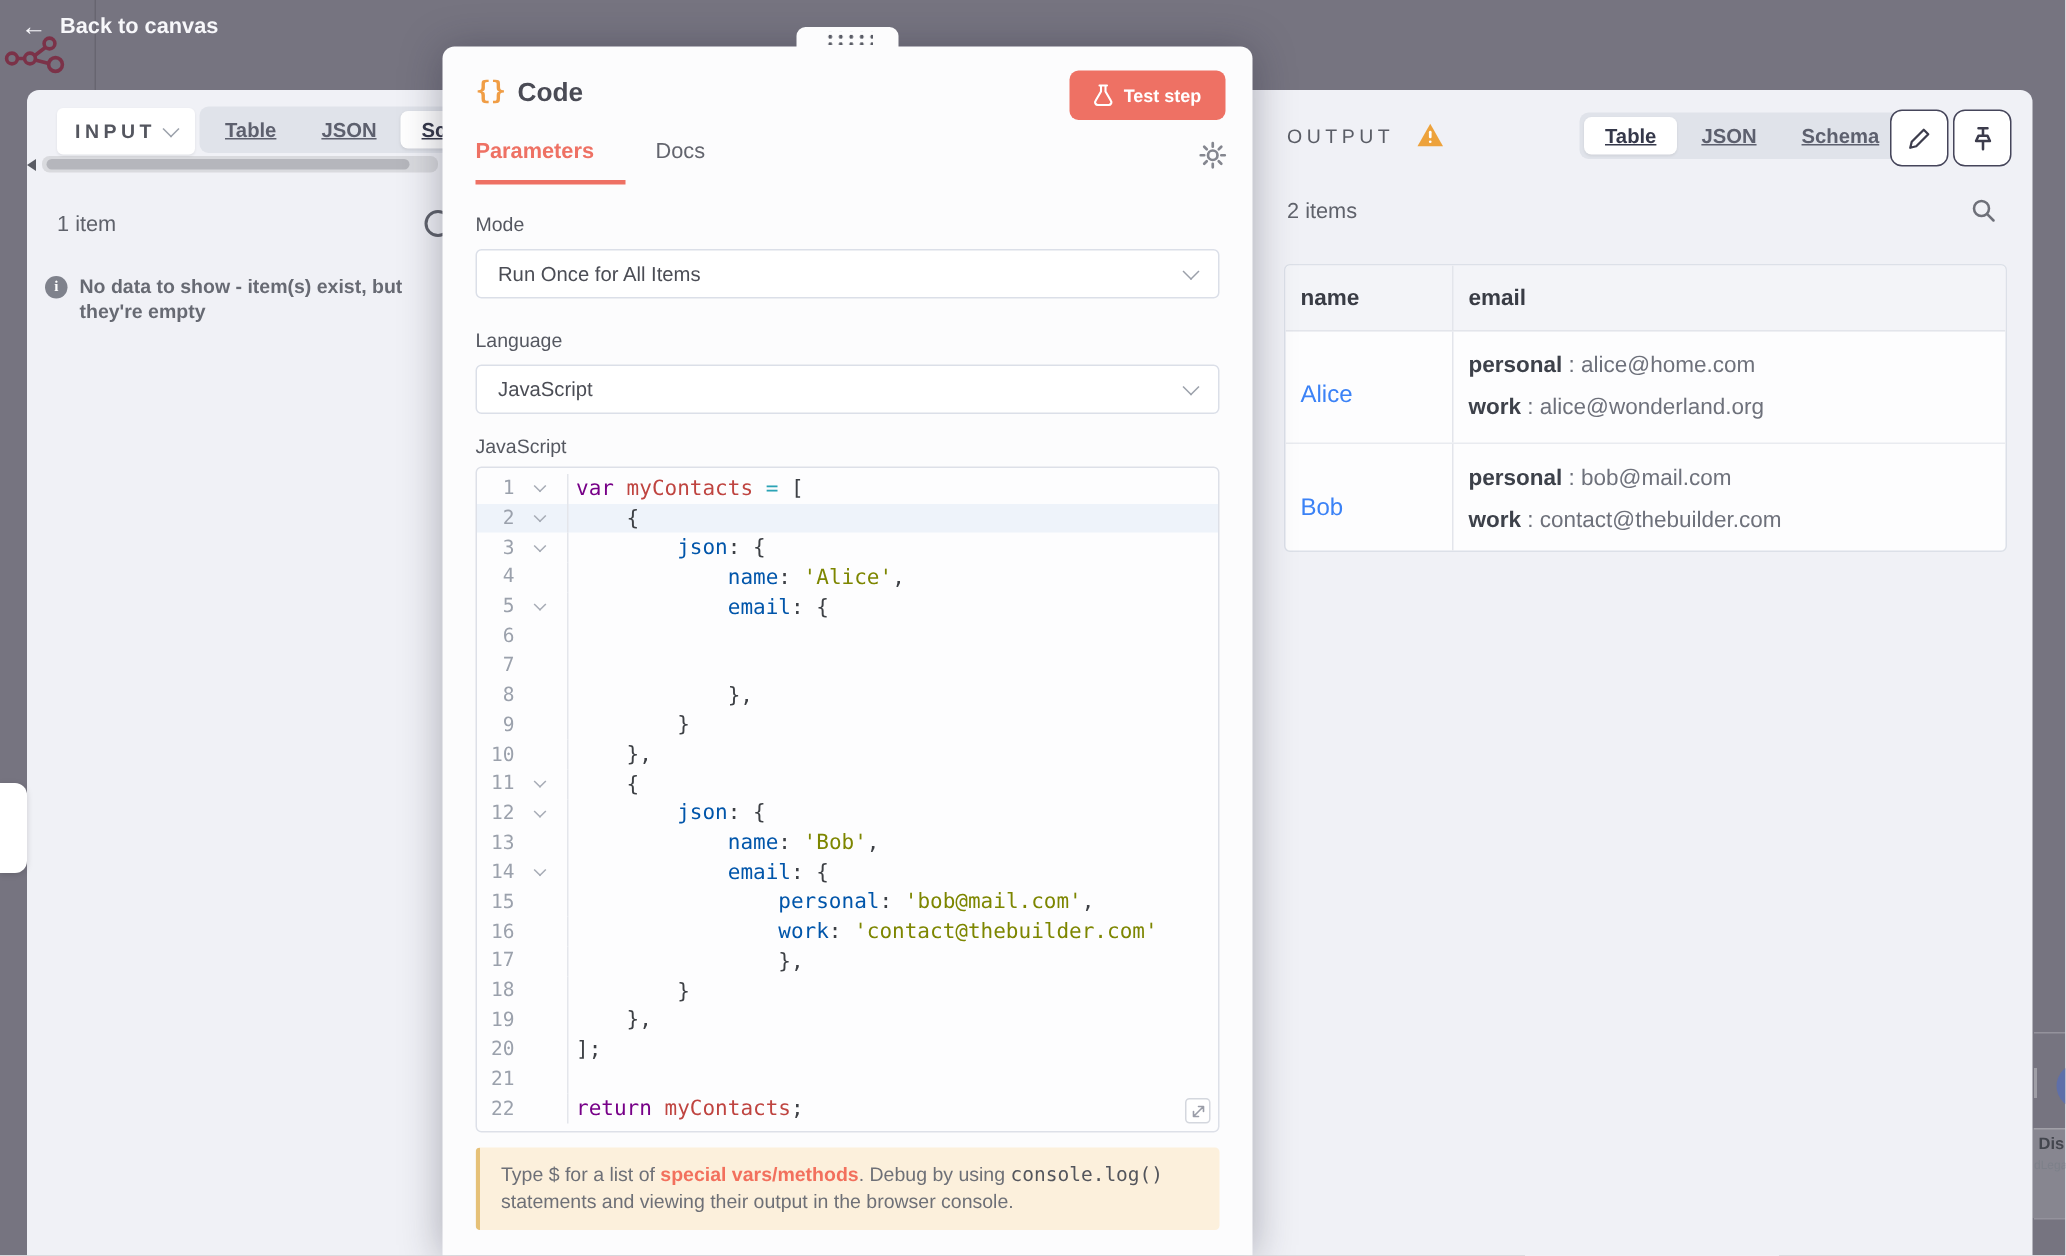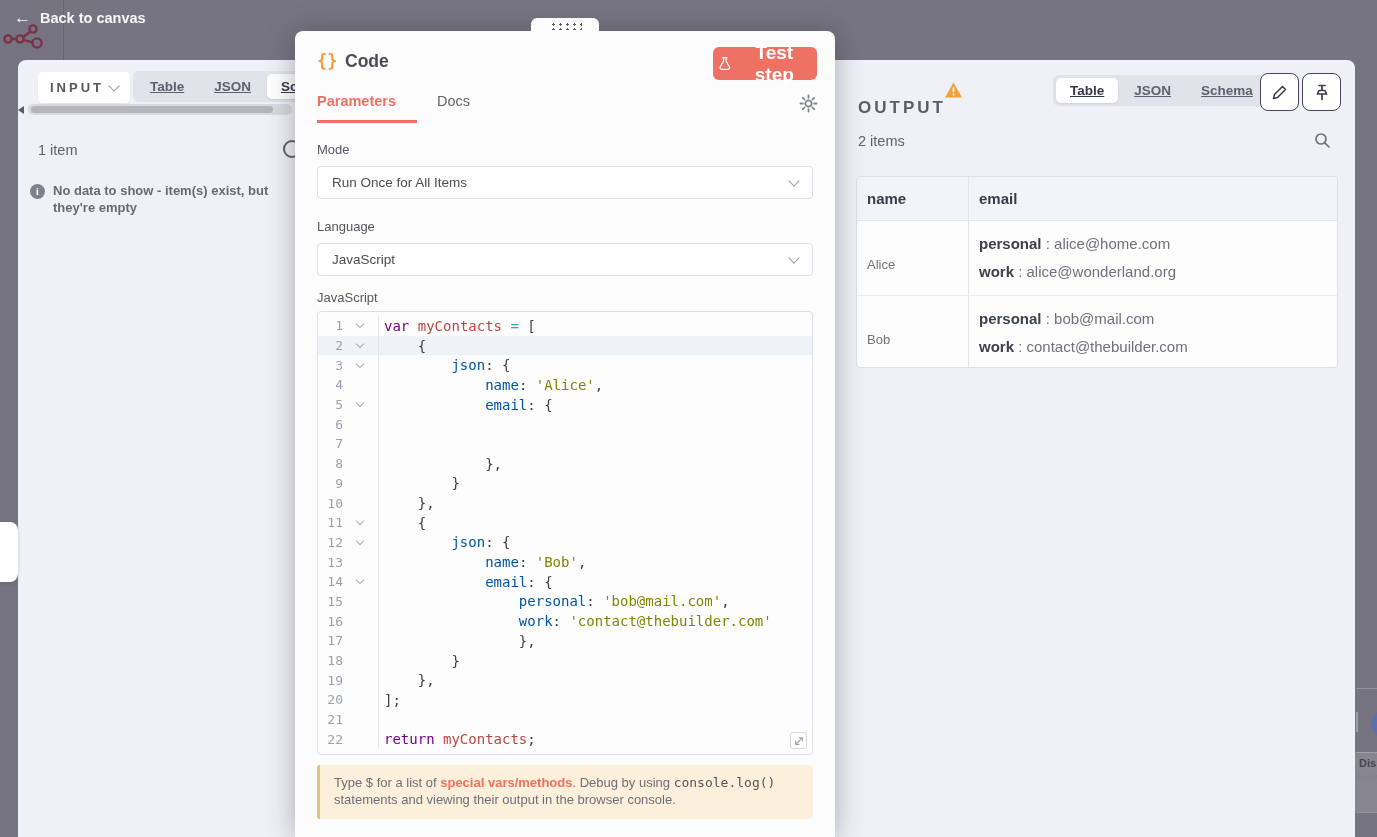--- a/index.html
+++ b/index.html
@@ -49,57 +49,57 @@
   #input-count{left:38px;top:142px;font-size:14.5px;color:#5f626b;}
   #input-search-partial{left:283px;top:140px;width:14px;height:14px;border:2px solid #5f626b;
                         border-radius:50%;}
   #input-empty{left:30px;top:183px;width:272px;display:flex;gap:8px;}
   #info-icon{width:15px;height:15px;min-width:15px;border-radius:50%;background:#7f828c;color:#fff;
              font-size:10px;font-weight:700;display:flex;align-items:center;justify-content:center;
              margin-top:1px;font-family:"Liberation Serif",serif;}
   #input-empty .msg{font-size:13px;font-weight:700;color:#676a73;line-height:16.5px;max-width:248px;}
 
   
-  #output-title{left:858px;top:98px;font-size:17px;font-weight:700;letter-spacing:3px;color:#5a5d66;}
+  #output-title{left:858px;top:83px;font-size:13px;font-weight:400;letter-spacing:3px;color:#5a5d66;}
   #output-warning{left:944px;top:81px;}
   #output-tabs{left:1053px;top:75px;}
   .iconbtn{width:37px;height:36px;background:#fff;border:1.5px solid #45455a;border-radius:8px;
            display:flex;align-items:center;justify-content:center;cursor:pointer;}
   #edit-btn{left:1260px;top:73px;}
   #pin-btn{left:1302px;top:73px;}
   #output-count{left:858px;top:133px;font-size:14.5px;color:#5f626b;}
   #output-search{left:1314px;top:132px;cursor:pointer;}
 
   #output-table{left:856px;top:176px;width:482px;height:192px;background:#fdfdfe;
                 border:1px solid #dce0e8;border-radius:4px;box-sizing:border-box;overflow:hidden;}
   #ot-header{display:flex;background:#f3f4f8;border-bottom:1px solid #e3e5eb;height:43px;}
   .ot-col-name{width:112px;min-width:112px;border-right:1px solid #e3e5eb;box-sizing:border-box;
                padding-left:10px;display:flex;flex-direction:column;justify-content:center;}
   .ot-col-email{flex:1;padding-left:10px;display:flex;flex-direction:column;justify-content:center;}
   #ot-header .hdr{font-size:15px;font-weight:700;color:#393c45;}
   .ot-row{display:flex;border-bottom:1px solid #e9ebf0;height:74px;}
   .ot-row:last-child{border-bottom:none;}
-  .ot-name{font-size:13px;color:#737373;align-self:flex-start;padding-top:12px;}
+  .ot-name{font-size:16px;color:#3b82f6;align-self:flex-start;padding-top:12px;}
   .ot-email-line{font-size:15px;color:#6e717b;line-height:28px;}
   .ot-email-line b{color:#3d414a;font-weight:700;}
 
   
   #modal{left:295px;top:31px;width:540px;height:806px;background:#fcfcfd;border-radius:8px 8px 0 0;
          box-shadow:0 2px 28px rgba(35,35,55,.35);z-index:10;}
   #modal .rel{position:absolute;}
   #drag-tab{left:236px;top:-13px;width:68px;height:14px;background:#fcfcfd;border-radius:6px 6px 0 0;
             display:flex;align-items:center;justify-content:center;cursor:grab;}
   #drag-dots{width:33px;height:9px;
              background-image:radial-gradient(circle,#5a5c66 1.2px,transparent 1.4px);
              background-size:7px 5px;background-position:1px 1px;}
   #modal-icon{left:22px;top:20px;color:#f09d45;font-size:17px;font-weight:700;
               font-family:"DejaVu Sans Mono",monospace;}
   #modal-title{left:50px;top:20px;font-size:17.5px;font-weight:700;color:#4a4b55;}
   #test-step-btn{left:418px;top:16px;width:104px;height:33px;background:#ee7164;border:none;
-                 border-radius:6px;color:#fff;font-size:19px;font-weight:600;display:flex;
+                 border-radius:6px;color:#fff;font-size:12px;font-weight:600;display:flex;
                  align-items:center;justify-content:center;gap:7px;cursor:pointer;
                  font-family:"Liberation Sans",sans-serif;}
   #tab-parameters{left:22px;top:62px;font-size:14.5px;font-weight:700;color:#ee7164;cursor:pointer;}
   #param-underline{left:22px;top:89px;width:100px;height:3px;background:#ee7164;}
   #tab-docs{left:142px;top:62px;font-size:14.5px;font-weight:400;color:#63656e;cursor:pointer;}
   #gear-btn{left:504px;top:63px;cursor:pointer;}
 
   .field-label{font-size:13px;color:#555861;}
   #mode-label{left:22px;top:111px;}
   #mode-select{left:22px;top:135px;}

